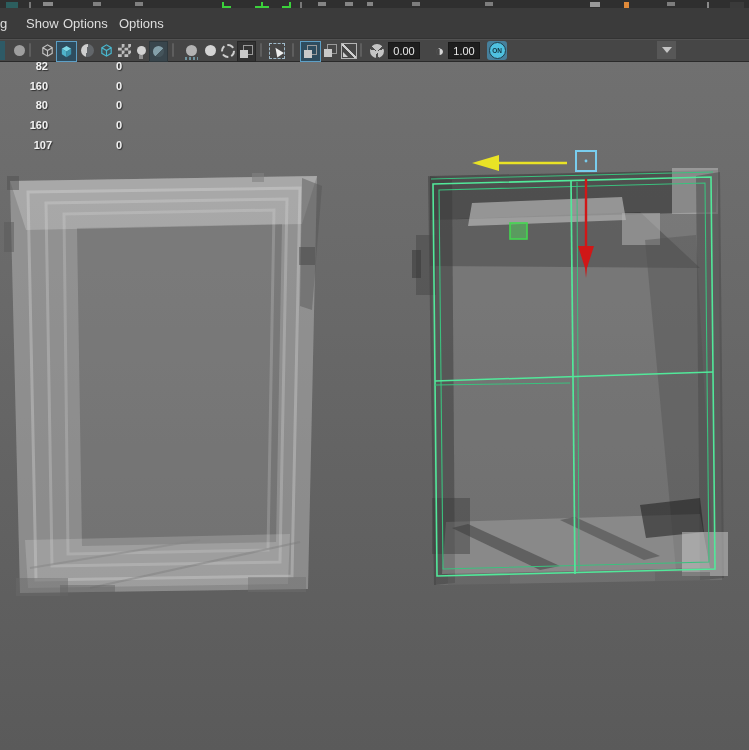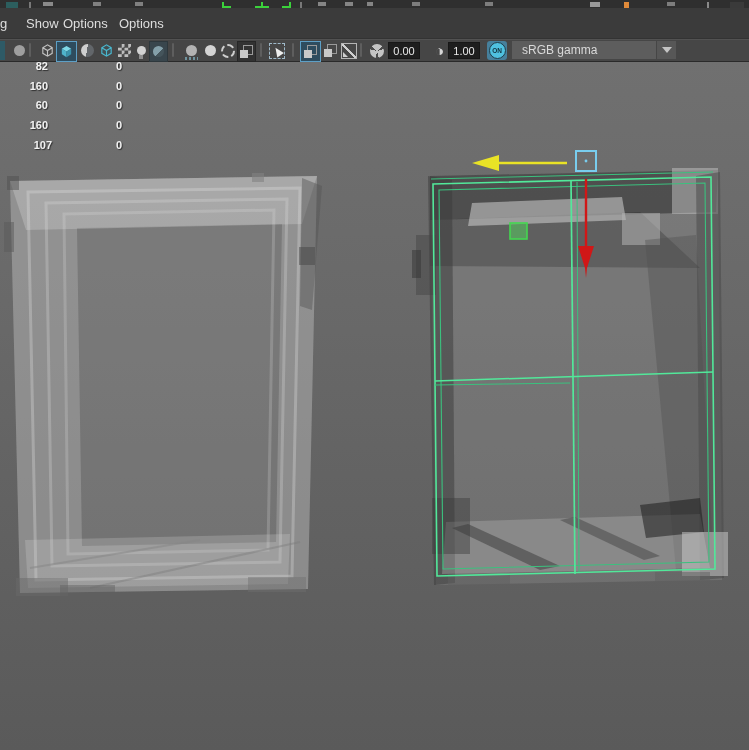--- a/index.html
+++ b/index.html
@@ -152,21 +152,21 @@
       <circle cx="586" cy="161" r="1.4" style="fill:var(--manip-center,#79cdee)"></circle>
       <rect x="510" y="223" width="17" height="16" fill="rgba(85,215,95,0.5)" style="stroke:var(--face-handle,#44d650)" stroke-width="1.6"></rect>
     </g>
   </svg>
 
   <div>
     <span class="hud-cell" style="left:8px;top:60px">82</span>
     <span class="hud-cell" style="left:82px;top:60px">0</span>
     <span class="hud-cell" style="left:8px;top:80px">160</span>
     <span class="hud-cell" style="left:82px;top:80px">0</span>
-    <span class="hud-cell" style="left:8px;top:99px">60</span>
+    <span class="hud-cell" style="left:8px;top:99px">80</span>
     <span class="hud-cell" style="left:82px;top:99px">0</span>
     <span class="hud-cell" style="left:8px;top:119px">160</span>
     <span class="hud-cell" style="left:82px;top:119px">0</span>
     <span class="hud-cell" style="left:12px;top:139px">107</span>
     <span class="hud-cell" style="left:82px;top:139px">0</span>
   </div>
 
   <div class="top-strip">
     <div class="frag" style="left:6px;width:12px;height:6px;background:#2c5e5e"></div>
     <div class="frag" style="left:29px;width:2px;height:6px;background:#787878"></div>
@@ -280,17 +280,16 @@
         <div class="shutter"></div>
       </div>
     <input class="field" style="left: 388px;" value="0.00">
     <div class="tb" style="left:432px;width:15px">
         <span class="contrast">◑</span>
       </div>
     <input class="field" style="left: 448px;" value="1.00">
     <div class="on-btn" style="left:487px">
       <div class="on-inner">ON</div>
     </div>
-    <div class="dropdown" style="left:512px;width:144px">sRGB gamma</div>
     <div class="dd-arrow" style="left:657px"></div>
   </div>
 
 </div>
 
 </body></html>

